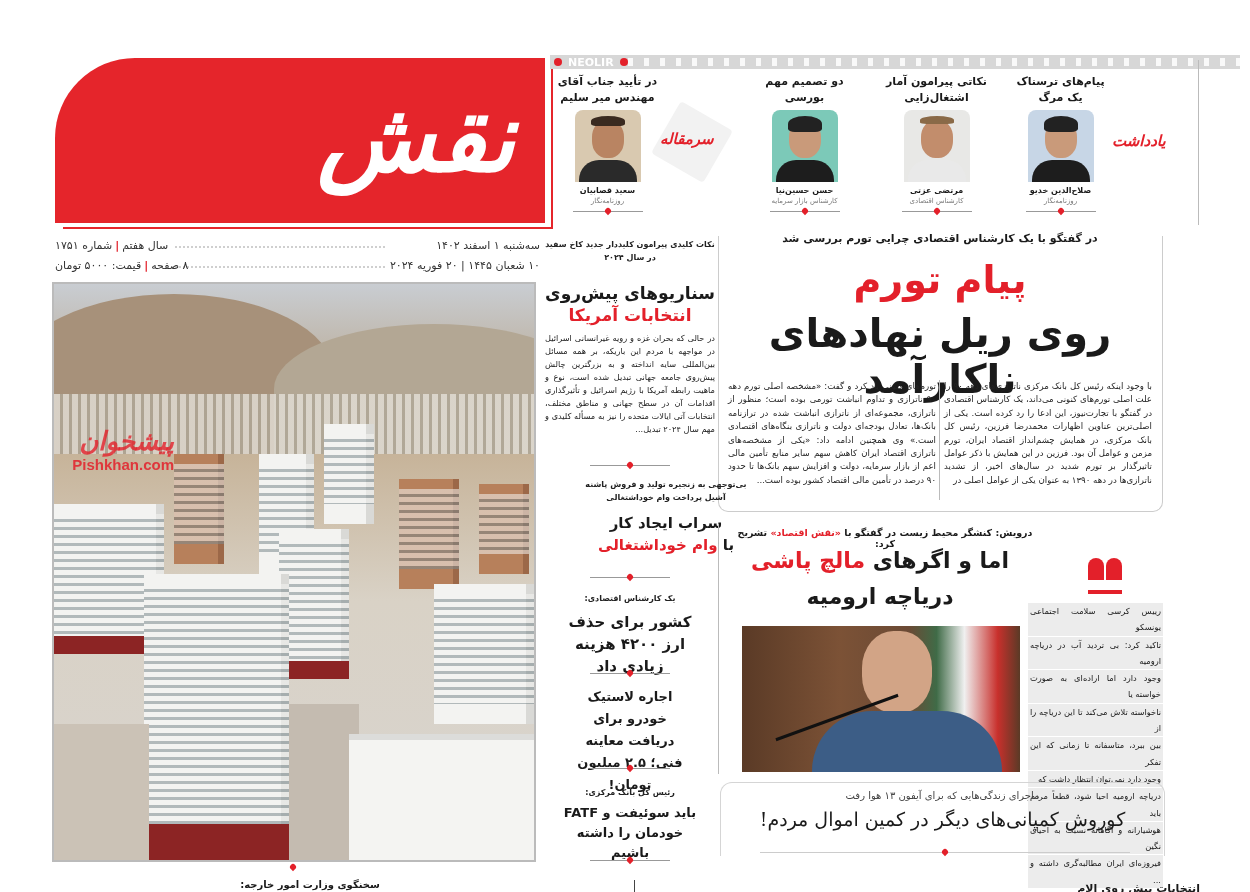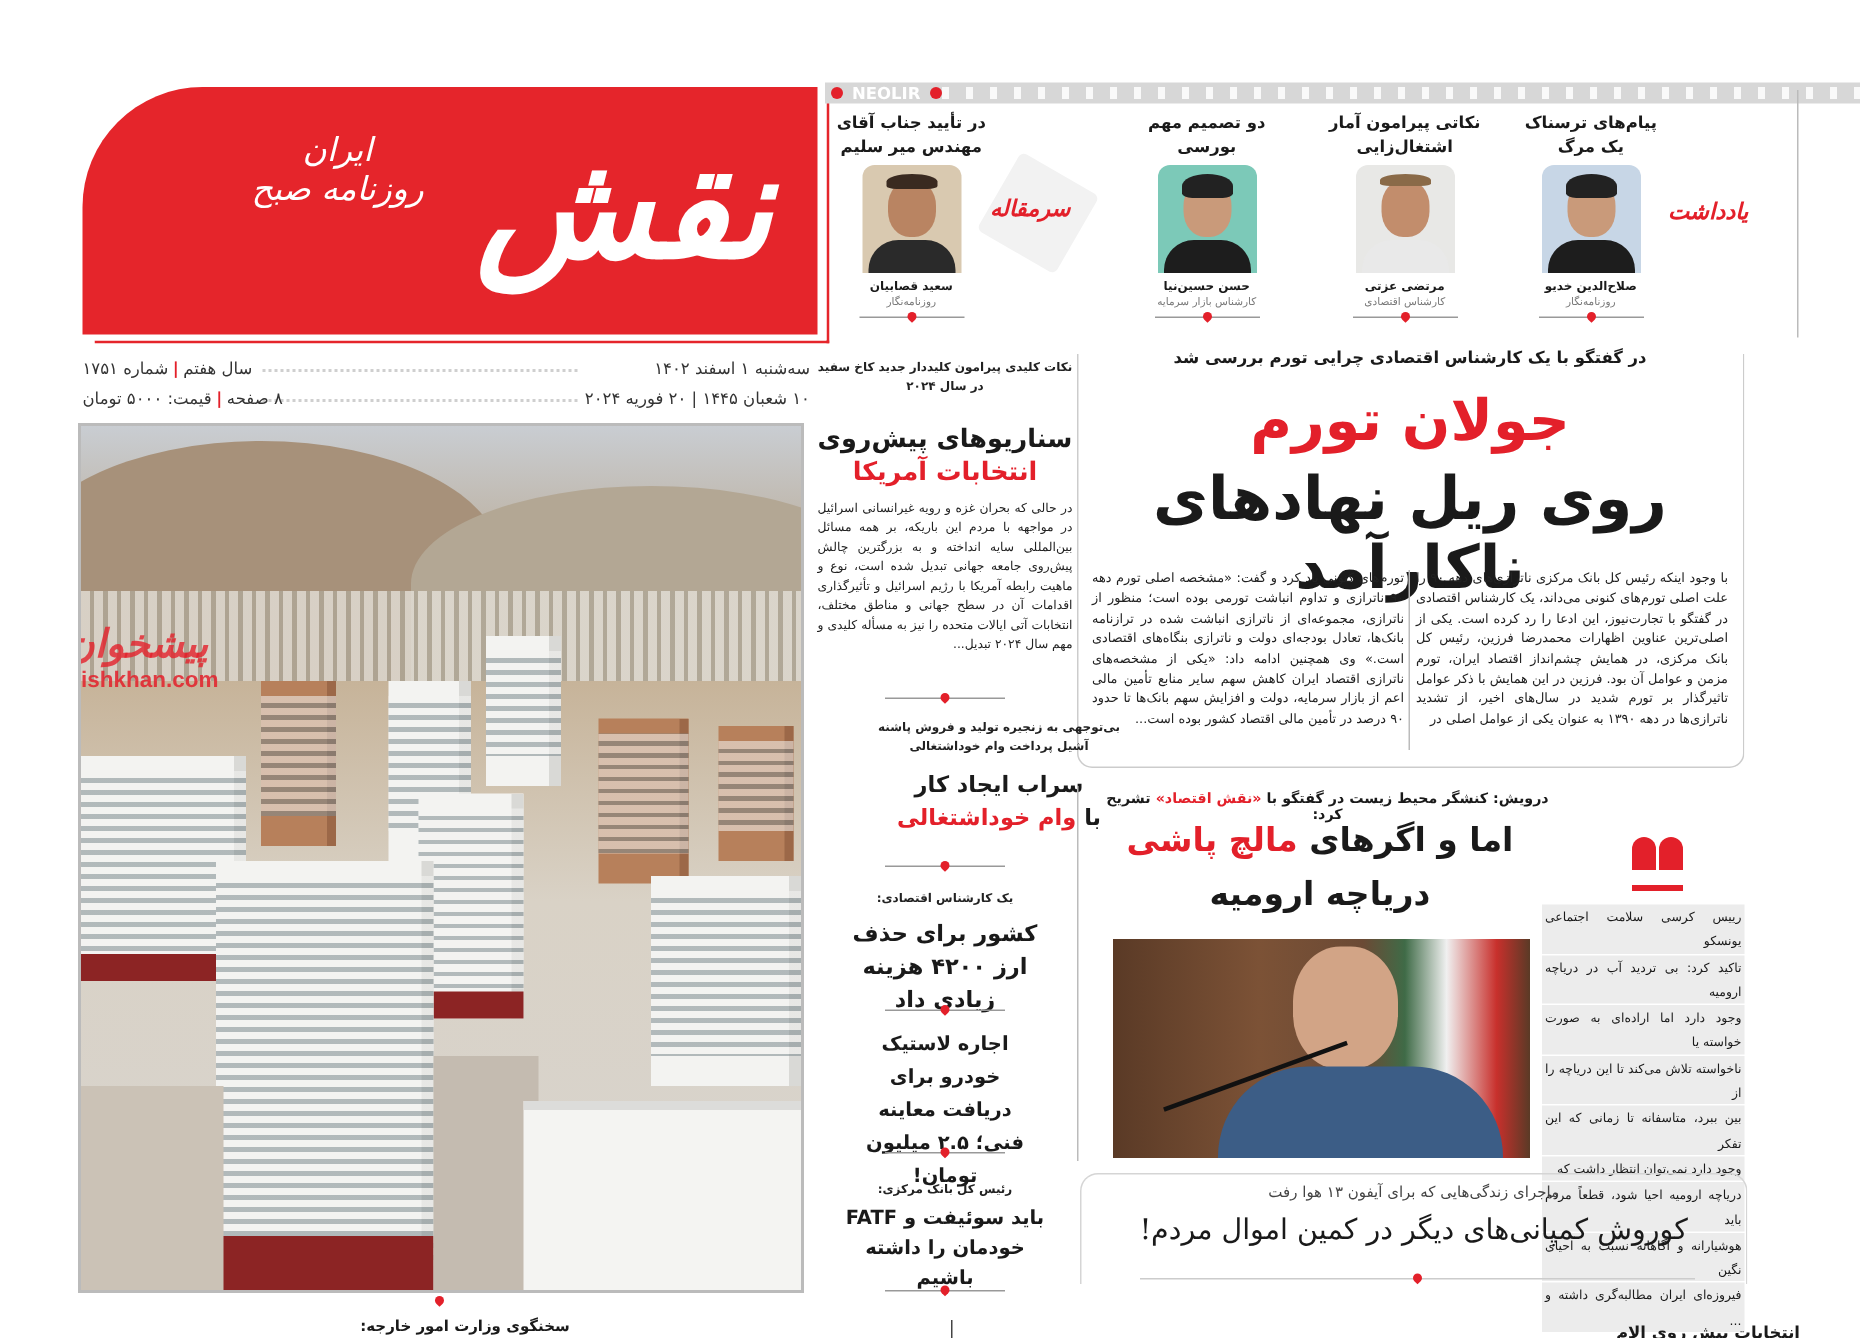--- a/index.html
+++ b/index.html
@@ -52,44 +52,40 @@
 
   
   #housing { left: 52px; top: 282px; width: 484px; height: 580px; overflow: hidden; border: 2px solid #bbb; background: linear-gradient(#c9cdd2 0%, #b9a993 18%, #c7b49a 30%, #d9d2c6 55%, #d8d4cf 100%); }
   .mountain { position: absolute; border-radius: 50% 50% 0 0; background: #a48f78; }
   .bldg { position: absolute; background: #f3f3f1; box-shadow: inset -8px 0 0 #d9d9d6; }
   .bldg .win { position: absolute; left: 0; right: 0; top: 10px; bottom: 20px; background: repeating-linear-gradient(#f3f3f1 0 5px, #7c8a8e 5px 8px); opacity: .55; }
   .bldg .base { position: absolute; left: 0; right: 0; bottom: 0; height: 18px; background: #8c2424; }
   .bldg.brown { background: #b7805b; box-shadow: inset -6px 0 0 #9c6848; }
   #housing-kicker { position: absolute; top: 10px; left: 0; right: 0; text-align: center; font-size: 17px; font-weight: bold; color: #fff; text-shadow: -1px -1px 0 #000, 1px -1px 0 #000, -1px 1px 0 #000, 1px 1px 0 #000; }
   #housing-head { position: absolute; top: 48px; left: 0; right: 20px; text-align: center; font-size: 40px; font-weight: bold; color: #fff; text-shadow: -2px -2px 0 #000, 2px -2px 0 #000, -2px 2px 0 #000, 2px 2px 0 #000, 3px 3px 3px #000; }
-  #watermark { position: absolute; left: -10px; top: 130px; width: 130px; text-align: left; direction: ltr; }
+  #watermark { position: absolute; left: -10px; top: 142px; width: 130px; text-align: right; direction: ltr; }
   #watermark .fa { font-family: "DejaVu Serif", serif; font-style: italic; color: rgba(227,32,42,.8); font-size: 26px; font-weight: bold; }
   #watermark .en { color: rgba(227,32,42,.85); font-size: 15px; font-weight: bold; font-family: "Liberation Sans", sans-serif; }
 
   
   #quote-mark { left: 1088px; top: 558px; width: 40px; height: 36px; }
   #quote-mark .q { position: absolute; top: 0; width: 16px; height: 22px; background: #e3202a; border-radius: 10px 10px 0 0; }
   #quote-mark .line { position: absolute; bottom: 0; left: 0; width: 34px; height: 4px; background: #e3202a; }
   #quote-text { left: 1028px; top: 603px; width: 135px; }
   #quote-text .ln { font-size: 8.3px; line-height: 16.3px; background: #ececec; margin-bottom: 1px; padding: 0 2px; text-align: justify; }
   #qa-photo { left: 742px; top: 626px; width: 278px; height: 146px; overflow: hidden; background: linear-gradient(90deg, #5a3a26 0%, #7c5236 35%, #6b4a35 60%, #3f6b47 70%, #f0f0f0 80%, #c8302c 92%, #5a3a26 100%); }
 
   
   #kourosh-box { left: 720px; top: 782px; width: 445px; height: 74px; border: 1px solid #d5d5d5; border-bottom: none; border-radius: 12px 12px 0 0; }
 </style>
 </head>
 <body>
 
 <div id="masthead" class="abs">
   <div id="logo-main">نقش اقتصاد</div>
-  <div id="logo-sub">
-    <div>ایران</div>
-    <div>روزنامه صبح</div>
-  </div>
 </div>
 
 <div class="abs meta" style="right:710px; top:236px;">سه‌شنبه ۱ اسفند ۱۴۰۲</div>
 <div class="abs meta" style="right:710px; top:256px;">۱۰ شعبان ۱۴۴۵ | ۲۰ فوریه ۲۰۲۴</div>
 <div class="dots" style="left:175px; top:246px; width:210px;"></div>
 <div class="dots" style="left:175px; top:266px; width:210px;"></div>
 <div class="abs meta" style="left:55px; top:236px;">
   <span>سال هفتم</span><span class="sep">|</span><span>شماره ۱۷۵۱</span>
 </div>
 <div class="abs meta" style="left:55px; top:256px;">
@@ -156,21 +152,21 @@
   </div>
   <div class="name">صلاح‌الدین خدیو</div>
   <div class="role">روزنامه‌نگار</div>
   <div class="rule">
       <span class="rule-dot"></span>
     </div>
 </div>
 
 <div id="main-box" class="abs"></div>
 <div id="main-kicker" class="abs">در گفتگو با یک کارشناس اقتصادی چرایی تورم بررسی شد</div>
-<div id="main-red" class="abs">جولان تورم</div>
+<div id="main-red" class="abs">پیام تورم</div>
 <div id="main-black" class="abs">روی ریل نهادهای ناکارآمد</div>
 <div class="abs body-text" style="left:944px; top:380px; width:208px;">با وجود اینکه رئیس کل بانک مرکزی ناترازی‌های دهه ۹۰ را علت اصلی تورم‌های کنونی می‌داند، یک کارشناس اقتصادی در گفتگو با تجارت‌نیوز، این ادعا را رد کرده است. یکی از اصلی‌ترین عناوین اظهارات محمدرضا فرزین، رئیس کل بانک مرکزی، در همایش چشم‌انداز اقتصاد ایران، تورم مزمن و عوامل آن بود. فرزین در این همایش با ذکر عوامل تاثیرگذار بر تورم شدید در سال‌های اخیر، از تشدید ناترازی‌ها در دهه ۱۳۹۰ به عنوان یکی از عوامل اصلی در</div>
 <div class="abs body-text" style="left:728px; top:380px; width:208px;">تورم‌های کنونی یاد کرد و گفت: «مشخصه اصلی تورم دهه ۹۰ ناترازی و تداوم انباشت تورمی بوده است؛ منظور از ناترازی، مجموعه‌ای از ناترازی انباشت شده در ترازنامه بانک‌ها، تعادل بودجه‌ای دولت و ناترازی بنگاه‌های اقتصادی است.» وی همچنین ادامه داد: «یکی از مشخصه‌های ناترازی اقتصاد ایران کاهش سهم سایر منابع تأمین مالی اعم از بازار سرمایه، دولت و افزایش سهم بانک‌ها تا حدود ۹۰ درصد در تأمین مالی اقتصاد کشور بوده است...</div>
 <div class="abs" style="left:939px; top:380px; width:1px; height:120px; background:#bbb;"></div>
 
 <div class="mid" style="top:238px;">
   <div class="kick">نکات کلیدی پیرامون کلیددار جدید کاخ سفید در سال ۲۰۲۴</div>
   <div class="hd" style="font-size:17px; margin-top:18px;">سناریوهای پیش‌روی</div>
   <div class="hd red" style="font-size:17px;">انتخابات آمریکا</div>
   <div class="body-text" style="margin-top:6px; font-size:8.2px; line-height:13px;">در حالی که بحران غزه و رویه غیرانسانی اسرائیل در مواجهه با مردم این باریکه، بر همه مسائل بین‌المللی سایه انداخته و به بزرگترین چالش پیش‌روی جامعه جهانی تبدیل شده است، نوع و ماهیت رابطه آمریکا با رژیم اسرائیل و تأثیرگذاری اقدامات آن در سطح جهانی و مناطق مختلف، انتخابات آتی ایالات متحده را نیز به مسأله کلیدی و مهم سال ۲۰۲۴ تبدیل...</div>

